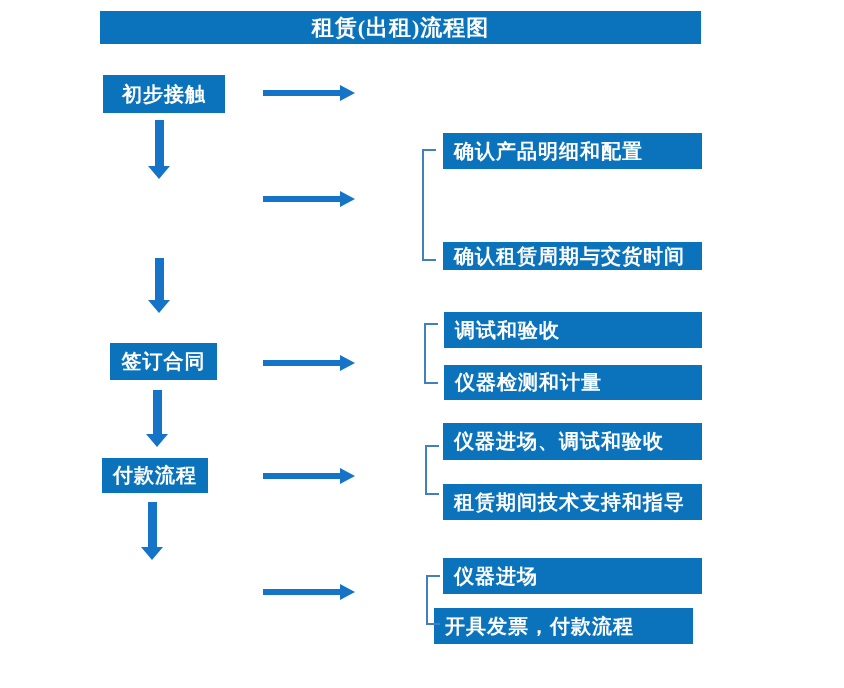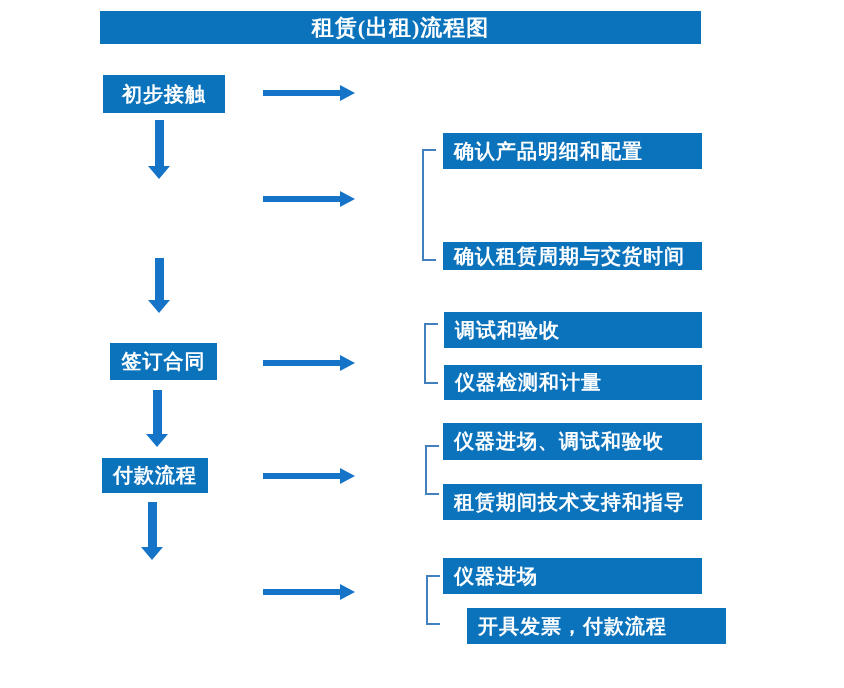--- a/index.html
+++ b/index.html
@@ -52,21 +52,21 @@
   <div class="box stage" style="left:110px;top:343px;width:107px;height:37px">签订合同</div>
   <div class="box stage" style="left:102px;top:458px;width:106px;height:35px">付款流程</div>
 
   <div class="box output" style="left:443px;top:133px;width:259px;height:36px">确认产品明细和配置</div>
   <div class="box output" style="left:443px;top:242px;width:259px;height:28px">确认租赁周期与交货时间</div>
   <div class="box output" style="left:444px;top:312px;width:258px;height:36px">调试和验收</div>
   <div class="box output" style="left:443px;top:423px;width:259px;height:37px">仪器进场、调试和验收</div>
   <div class="box output" style="left:444px;top:365px;width:258px;height:35px">仪器检测和计量</div>
   <div class="box output" style="left:443px;top:484px;width:259px;height:36px">租赁期间技术支持和指导</div>
   <div class="box output" style="left:443px;top:558px;width:259px;height:36px">仪器进场</div>
-  <div class="box output" style="left:467px;top:608px;width:259px;height:36px">开具发票，付款流程</div>
+  <div class="box output" style="left:434px;top:608px;width:259px;height:36px">开具发票，付款流程</div>
 
   <div class="harrow" style="left:263px;top:85px;width:92px">
     <div class="shaft" style="width:77px"></div>
     <div class="head" style="left:77px"></div>
   </div>
   <div class="harrow" style="left:263px;top:191px;width:92px">
     <div class="shaft" style="width:77px"></div>
     <div class="head" style="left:77px"></div>
   </div>
   <div class="harrow" style="left:263px;top:355px;width:92px">

